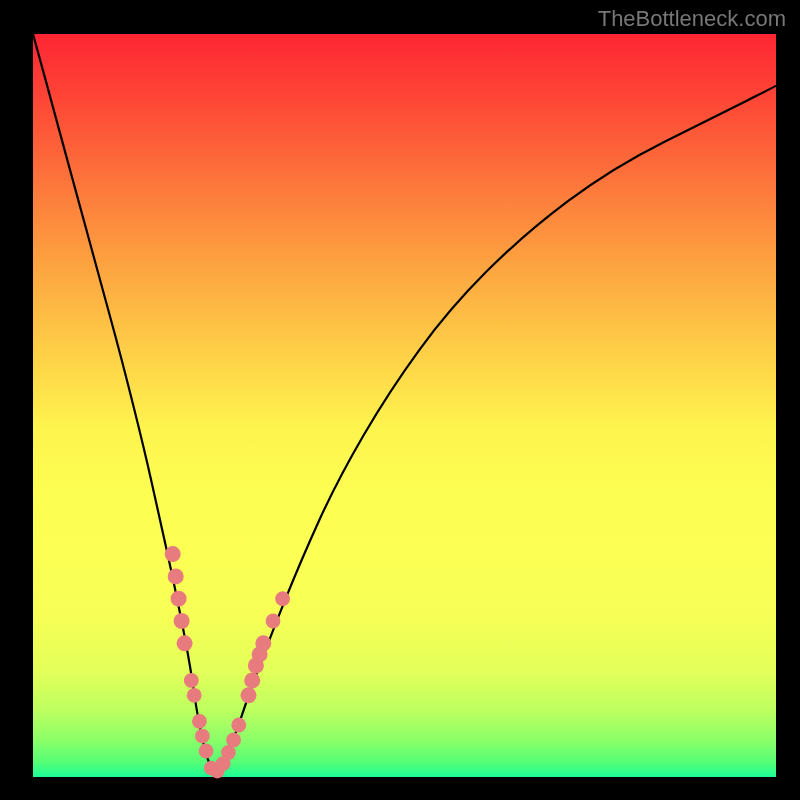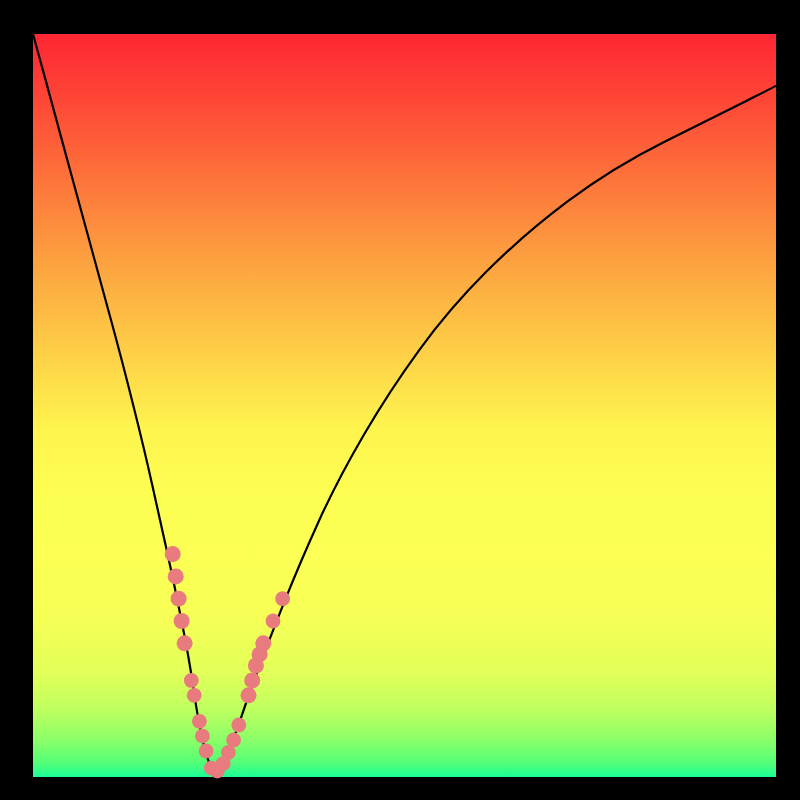--- a/index.html
+++ b/index.html
@@ -68,20 +68,21 @@
   }
   .marker {
     fill: #e77b7e;
     stroke: none;
   }
 </style>
 </head>
 <body>
 
 <div class="frame">
+  <div class="watermark">TheBottleneck.com</div>
   <div class="plot-area">
     <svg class="curve" viewBox="0 0 743 743">
       <path class="curve-path" d="M 0.0 0.0 Q 0.0 0.0 11.2 40.9 Q 22.3 81.7 33.4 122.6 Q 44.6 163.5 55.7 204.3 Q 66.9 245.2 78.0 286.0 Q 89.2 326.9 100.3 371.5 Q 111.5 416.1 118.9 449.5 Q 126.3 482.9 133.8 516.4 Q 141.2 549.8 148.6 587.0 Q 156.0 624.1 159.8 650.1 Q 163.5 676.1 167.2 694.7 Q 170.9 713.3 174.6 724.4 Q 178.3 735.6 182.1 735.6 Q 185.8 735.6 193.2 720.7 Q 200.6 705.9 208.1 683.6 Q 215.5 661.3 226.6 631.5 Q 237.8 601.8 252.6 564.7 Q 267.5 527.5 286.0 486.7 Q 304.6 445.8 330.6 401.2 Q 356.6 356.6 386.4 315.8 Q 416.1 274.9 453.2 237.8 Q 490.4 200.6 534.9 167.2 Q 579.5 133.7 631.6 107.7 Q 683.6 81.7 713.3 66.9 T 743.0 52.0"></path>
       <g>
           <circle cx="139.7" cy="520.1" r="8.0" class="marker" fill="#e77b7e"></circle>
           <circle cx="142.7" cy="542.4" r="8.0" class="marker" fill="#e77b7e"></circle>
           <circle cx="145.6" cy="564.7" r="8.0" class="marker" fill="#e77b7e"></circle>
           <circle cx="148.6" cy="587.0" r="8.0" class="marker" fill="#e77b7e"></circle>
           <circle cx="151.6" cy="609.3" r="8.0" class="marker" fill="#e77b7e"></circle>
           <circle cx="158.3" cy="646.4" r="7.4" class="marker" fill="#e77b7e"></circle>

